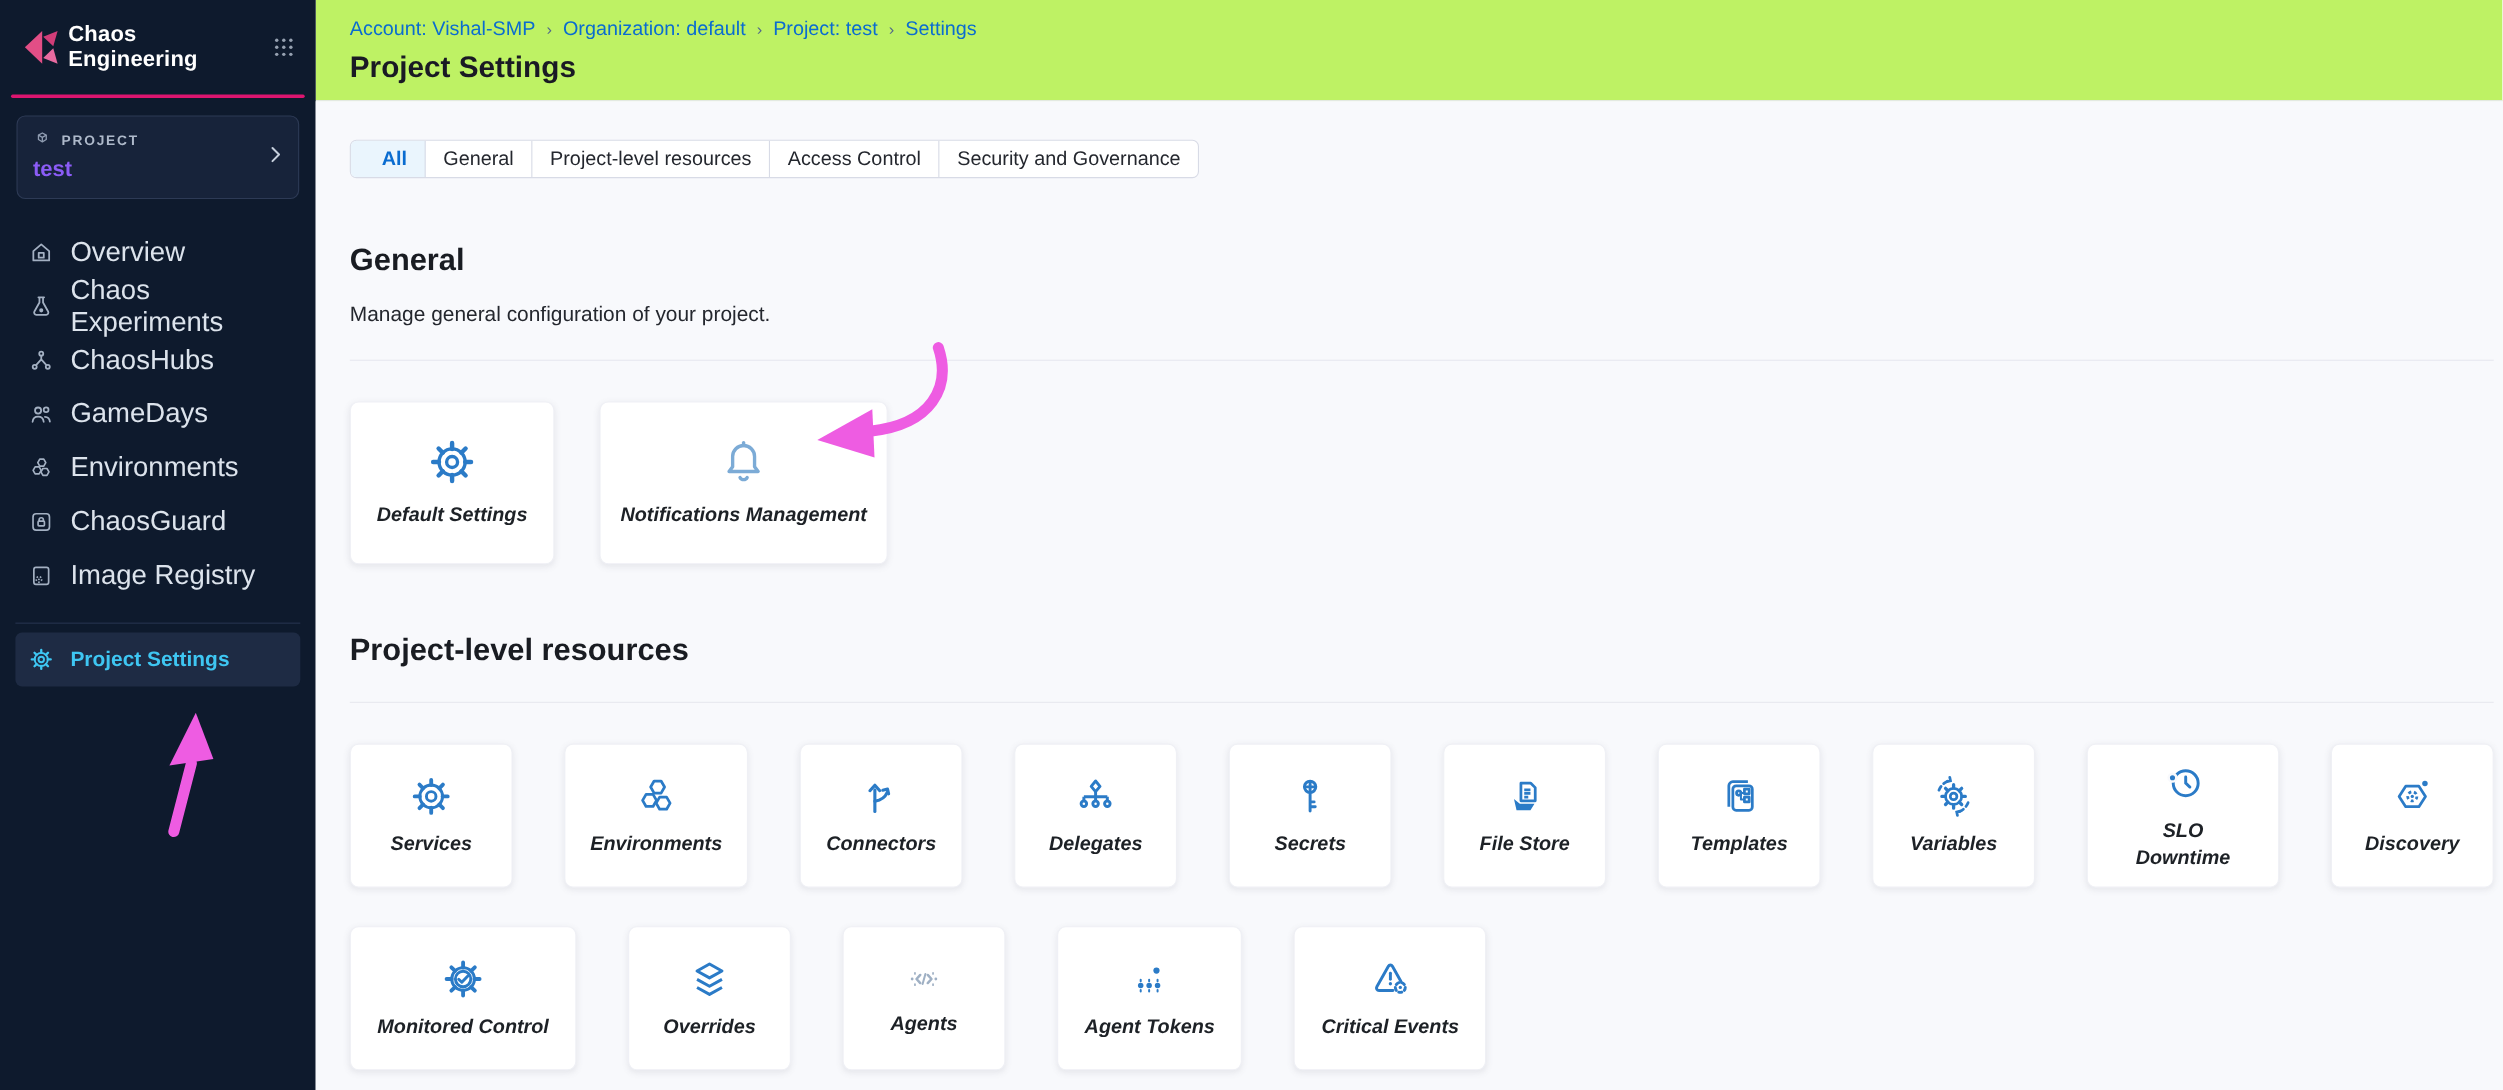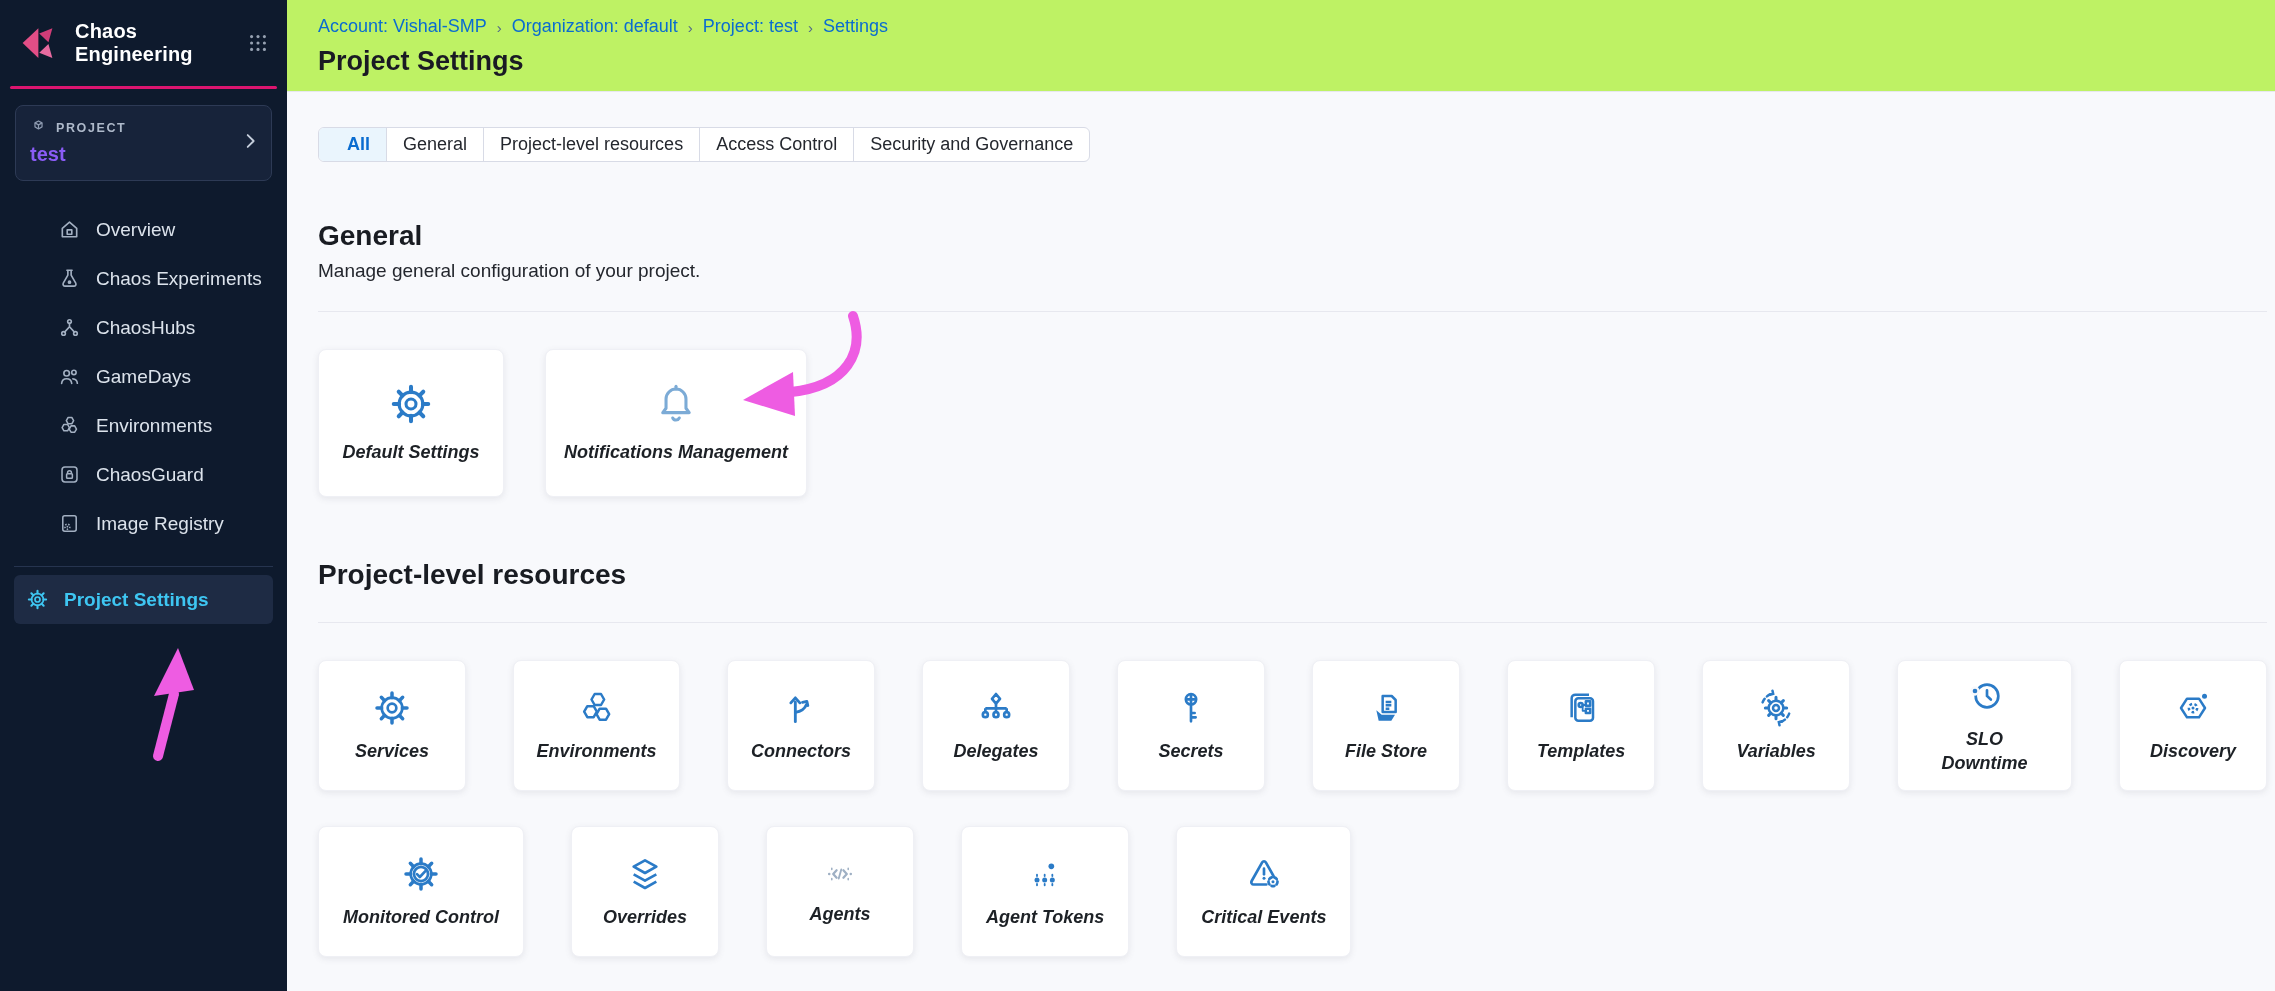--- a/index.html
+++ b/index.html
@@ -3,35 +3,35 @@
 <meta charset="utf-8">
 <style>
   * { margin:0; padding:0; box-sizing:border-box; }
   html,body { width:2275px; height:991px; overflow:hidden;
     font-family:"Liberation Sans", sans-serif; background:#f8f9fc; }
   .app { display:flex; width:100%; height:100%; }
 
   
   .sidebar { width:287px; min-width:287px; background:#0e1a2d; color:#d7dfe9;
     position:relative; display:flex; flex-direction:column; }
-  .logo-row { display:flex; align-items:center; gap:13px; padding:20px 18px 18px 20px; }
+  .logo-row { display:flex; align-items:center; gap:0; padding:20px 18px 18px 20px; }
   .logo-mark { width:42px; height:40px; flex:none; }
   .logo-title { font-size:20px; font-weight:700; color:#ffffff; letter-spacing:.2px; flex:1; }
   .grid-icon { color:#96a1b1; display:flex; cursor:pointer; }
   .brand-rule { height:3px; background:#dc156f; margin:2px 10px 0; border-radius:2px; }
   .project-box { margin:16px 15px 0; background:#17233a; border:1px solid #2d3a55;
     border-radius:8px; padding:13px 14px 14px; position:relative; cursor:pointer; }
   .project-label-row { display:flex; align-items:center; gap:9px; color:#aeb9ca;
     font-size:12.5px; font-weight:700; letter-spacing:1.6px; }
   .project-label-row svg { color:#8e9bb0; }
   .project-name { margin-top:7px; color:#8b5cf6; font-size:20px; font-weight:600; }
   .project-chevron { position:absolute; right:10px; top:50%; transform:translateY(-50%); color:#c6cfdc; }
   .nav { margin-top:24px; }
   .nav-item { display:flex; align-items:center; gap:15px; height:49px; padding:0 18px 0 26px;
-    font-size:19px; color:#dce3ec; cursor:pointer;margin-left:32px; }
+    font-size:25px; color:#dce3ec; cursor:pointer; }
   .nav-item .nico { color:#a3b0c2; display:flex; flex:none; }
   .side-divider { border-top:1px solid #26344f; margin:18px 14px 8px; }
   .settings-item { display:flex; align-items:center; gap:15px; height:49px; margin:0 14px;
     padding:0 12px; background:#1e2b44; border-radius:6px; color:#3ec6f2; font-size:19px;
     font-weight:600; cursor:pointer; }
   .settings-item .nico { color:#3ec6f2; display:flex; flex:none; }
   .side-arrow { position:absolute; left:136px; top:642px; }
 
   
   .main { flex:1; display:flex; flex-direction:column; min-width:0; }
@@ -44,21 +44,21 @@
 
   .tabs { display:inline-flex; background:#ffffff; border:1px solid #d8dbe6; border-radius:6px;
     overflow:hidden; }
   .tab { padding:6px 16px; font-size:18px; color:#24272e; border-right:1px solid #d8dbe6;
     cursor:pointer; white-space:nowrap; }
   .tab:last-child { border-right:none; }
   .tab.active { color:#0a6cd0; background:#eaf5fd; font-weight:600;padding-left:28px; }
 
   .section-title { font-size:28px; font-weight:700; color:#191c22; }
   #general-title { margin-top:58px; }
-  .section-desc { margin-top:8px; font-size:19px; color:#24272e; }
+  .section-desc { margin-top:24px; font-size:19px; color:#24272e; }
   .section-hr { border:none; border-top:1px solid #e7e8ef; margin-top:29px; }
   #resources-title { margin-top:62px; }
   #resources-hr { margin-top:31px; }
 
   .cards { display:flex; gap:41px; margin-top:37px; align-items:stretch;font-style:italic; }
   .cards-r1 { gap:47px; margin-top:37px; }
   .cards-r2 { gap:47px; margin-top:35px; }
   .card { background:#ffffff; border:1px solid #eff0f5; border-radius:8px;
     box-shadow:0 2px 6px rgba(96,97,112,.12); display:flex; flex-direction:column;
     align-items:center; justify-content:center; gap:14px; cursor:pointer; }

